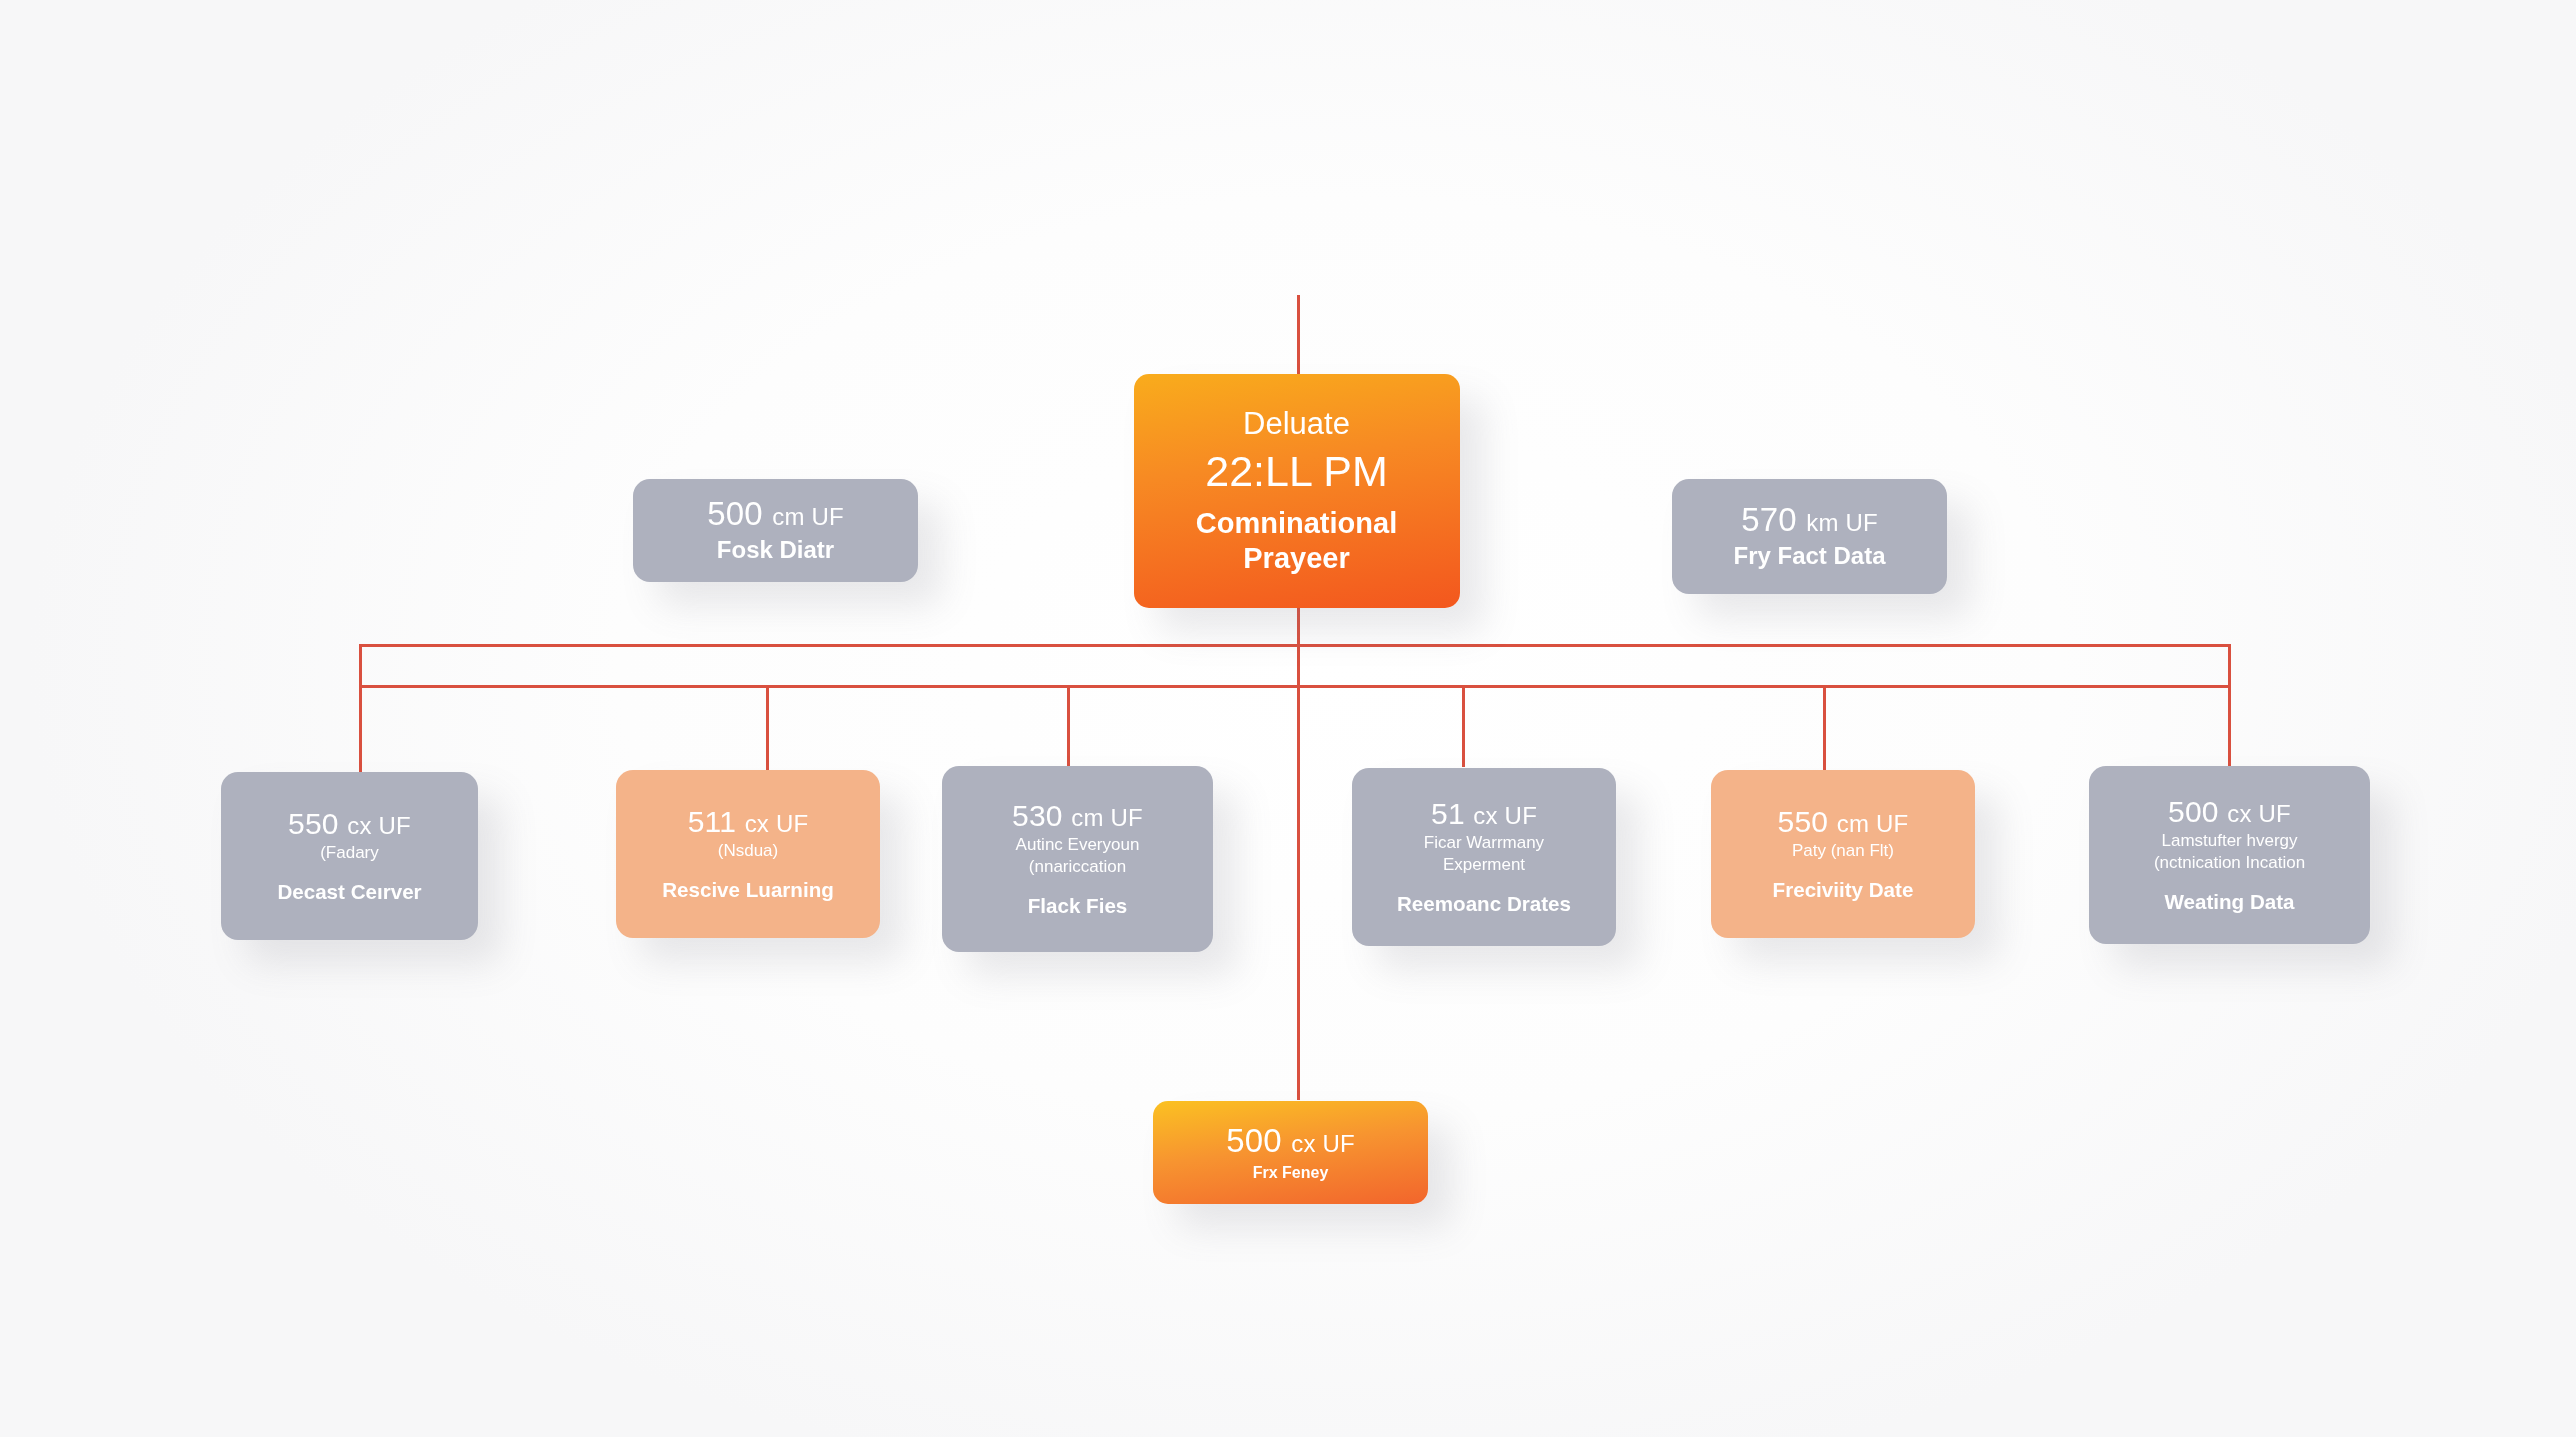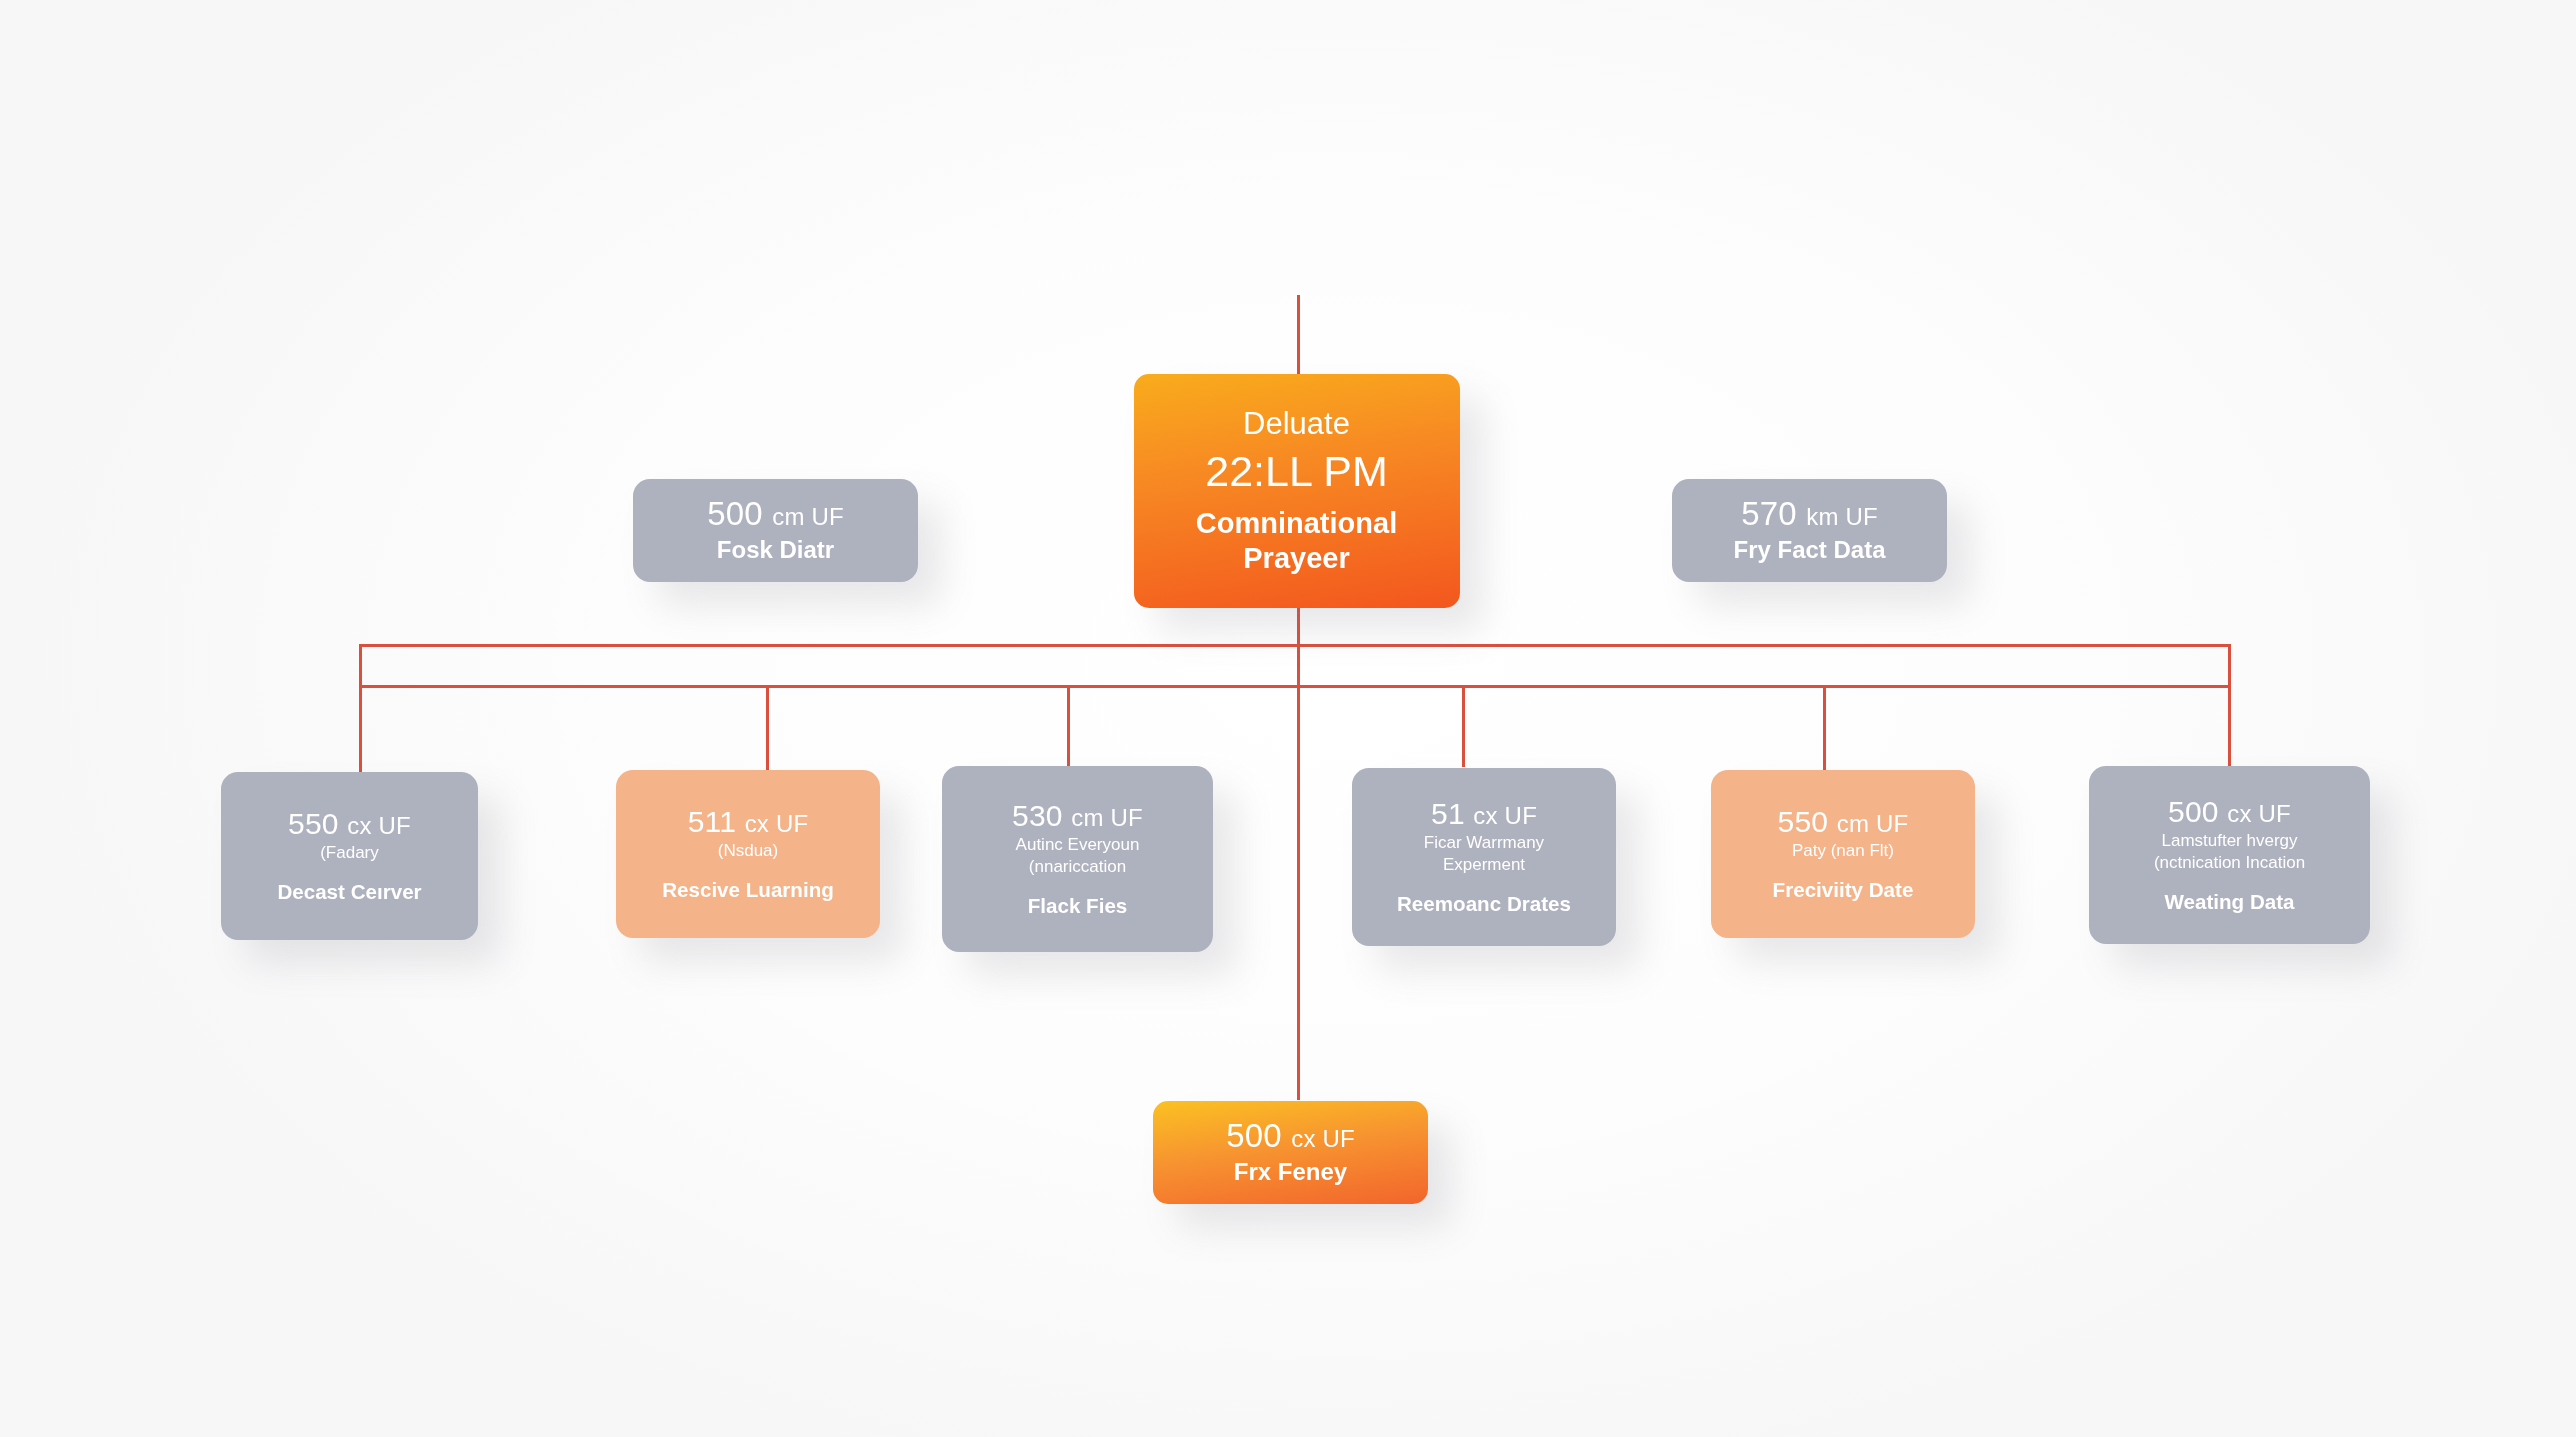--- a/index.html
+++ b/index.html
@@ -101,37 +101,37 @@
 
   #node-center {
     left: 1134px; top: 374px; width: 326px; height: 234px;
     border-radius: 15px;
   }
   #node-center .c-line1 { font-size: 31px; font-weight: 400; line-height: 1.18; }
   #node-center .c-line2 { font-size: 43px; font-weight: 400; line-height: 1.22; margin-top: 1.9px; }
   #node-center .c-line3 { font-size: 29px; font-weight: 700; line-height: 1.2; margin-top: 9.4px; }
 
   #node-left-aux  { left: 633px;  top: 479px; width: 285px; height: 103px; }
-  #node-right-aux { left: 1672px; top: 479px; width: 275px; height: 103px; }
+  #node-right-aux { left: 1672px; top: 479px; width: 275px; height: 115px; }
   .aux .big { font-size: 33px; }
   .aux .main { font-size: 24px; margin-top: 2.8px; }
 
   #node-b1 { left: 221px;  top: 772px; width: 257px; height: 168px; }
   #node-b2 { left: 616px;  top: 770px; width: 264px; height: 168px; }
   #node-b3 { left: 942px; top: 766px; width: 271px; height: 186px; }
   #node-b4 { left: 1352px; top: 768px; width: 264px; height: 178px; }
   #node-b5 { left: 1711px; top: 770px; width: 264px; height: 168px; }
   #node-b6 { left: 2089px; top: 766px; width: 281px; height: 178px; }
 
   #node-bottom {
     left: 1153px; top: 1101px; width: 275px; height: 103px;
     border-radius: 15px;
   }
   #node-bottom .big { font-size: 33px; }
-  #node-bottom .main { font-size: 24px; margin-top: 2.8px; }
+  #node-bottom .main { font-size: 16px; margin-top: 2.8px; }
 
   .bottomrow .big  { font-size: 30px; }
   .bottomrow .sub  { font-size: 17px; }
   .bottomrow .main { font-size: 20.6px; margin-top: 17px; }
 </style>
 </head>
 <body>
 
 <div id="canvas">
 

